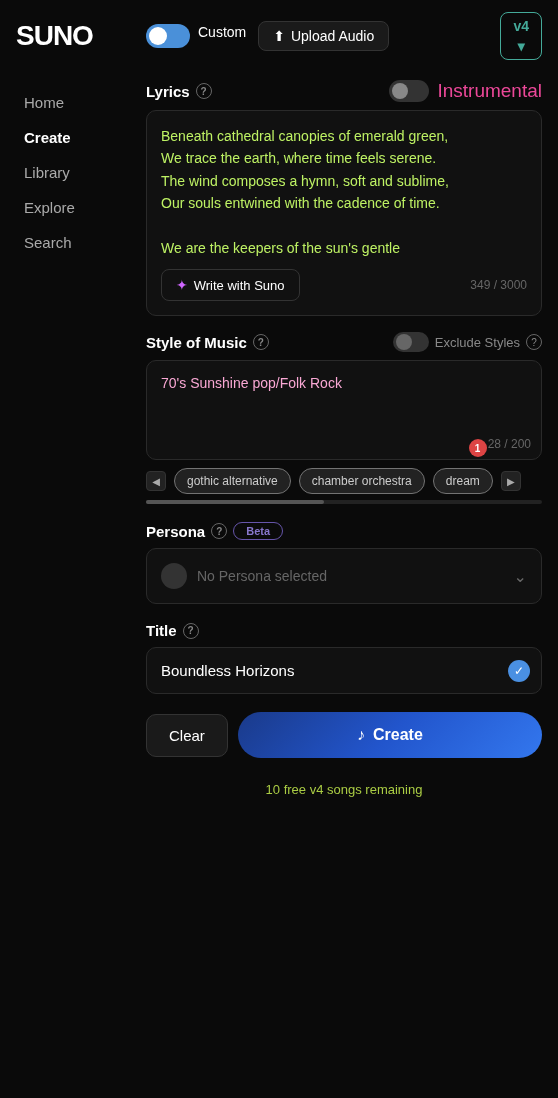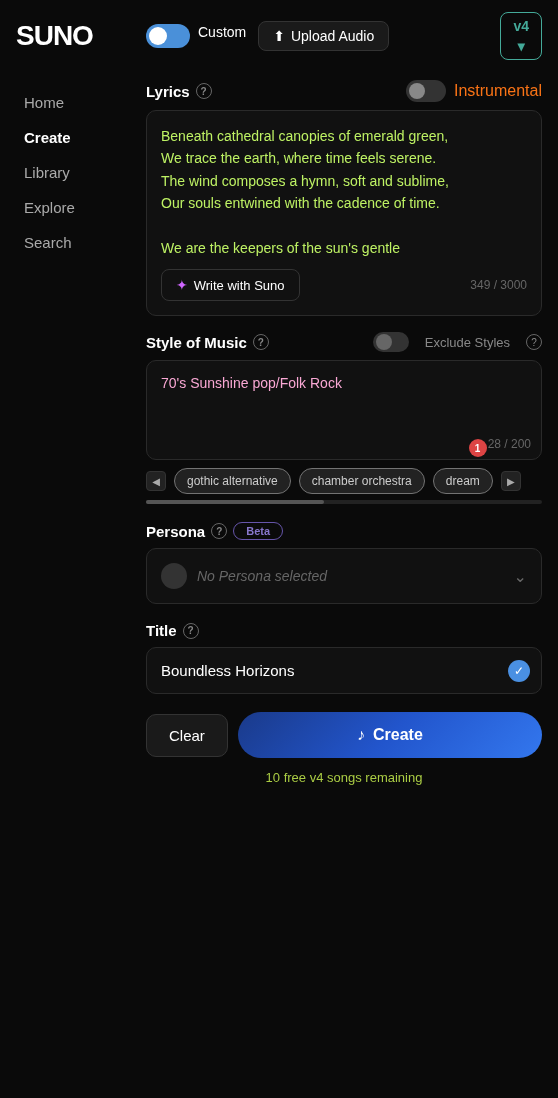--- a/index.html
+++ b/index.html
@@ -159,22 +159,22 @@
       content: '';
       position: absolute;
       left: 3px;
       top: 3px;
       width: 16px;
       height: 16px;
       background: #888;
       border-radius: 50%;
     }
     .instrumental-label {
-      font-size: 16px;
-      color: #f97316;
+      font-size: 19px;
+      color: #ec4899;
     }
 
     
     .lyrics-box {
       background: #111;
       border: 1px solid #2a2a2a;
       border-radius: 10px;
       padding: 14px;
       margin-bottom: 16px;
       position: relative;
@@ -342,21 +342,20 @@
       border: 1px solid #2a2a2a;
       border-radius: 10px;
       padding: 14px 14px;
       margin-top: 8px;
       cursor: pointer;
     }
     .persona-left {
       display: flex;
       align-items: center;
       gap: 10px;
-      font-style: italic;
     }
     .persona-avatar {
       width: 26px;
       height: 26px;
       background: #333;
       border-radius: 50%;
     }
     .persona-text {
       font-size: 14px;
       color: #666;
@@ -428,28 +427,28 @@
       cursor: pointer;
       display: flex;
       align-items: center;
       justify-content: center;
       gap: 8px;
     }
     .free-songs-notice {
       text-align: center;
       font-size: 13px;
       color: #aacc44;
-      margin-top: 12px;
+      margin-top: 24px;
     }
 
     
     .exclude-styles-group {
       display: flex;
       align-items: center;
-      gap: 16px;
+      gap: 6px;
     }
     .exclude-toggle {
       width: 36px;
       height: 20px;
       background: #333;
       border-radius: 10px;
       position: relative;
       cursor: pointer;
     }
     .exclude-toggle::after {

